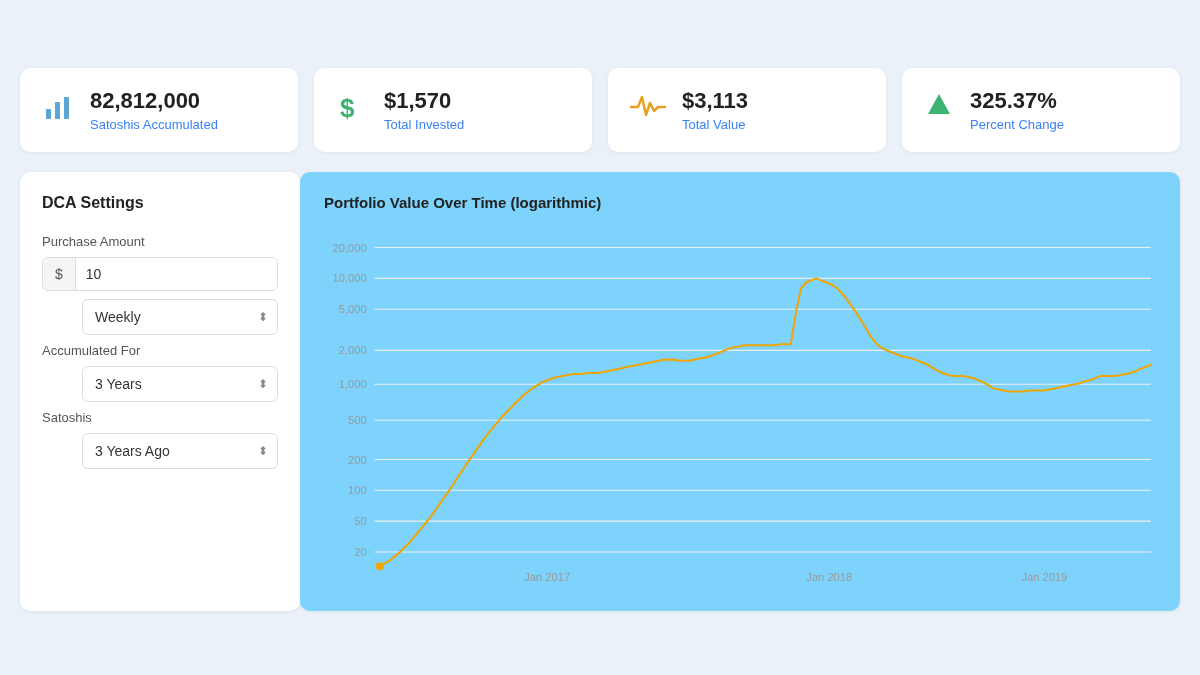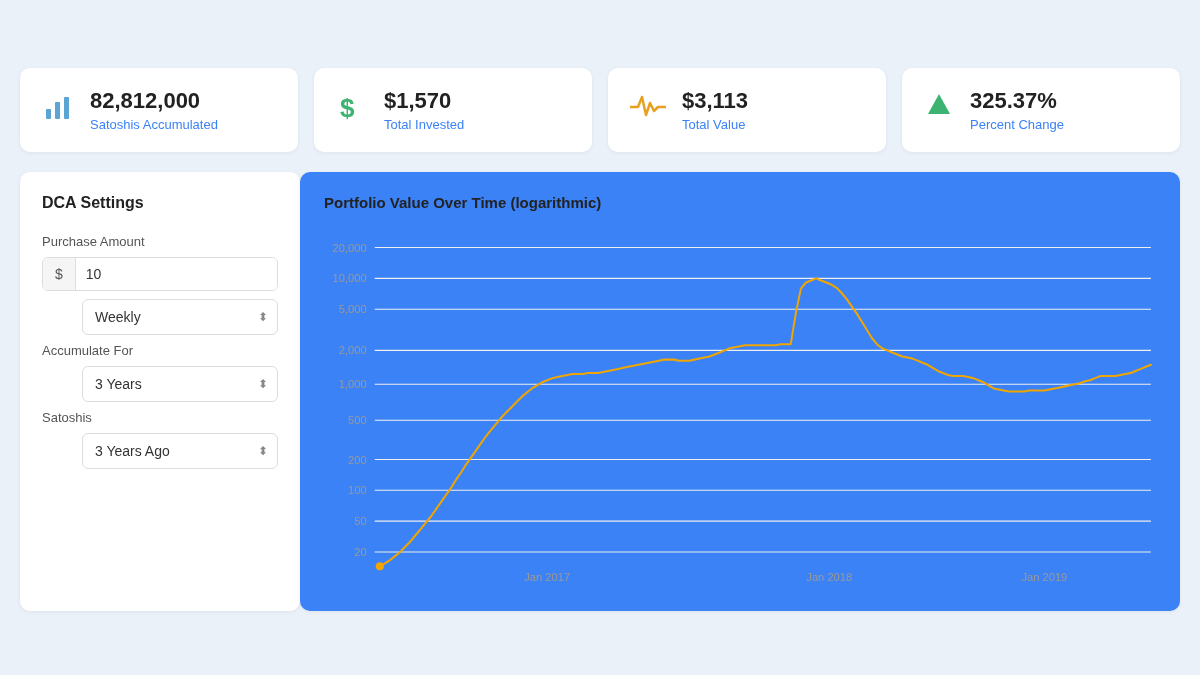--- a/index.html
+++ b/index.html
@@ -133,21 +133,21 @@
       position: absolute;
       right: 10px;
       top: 50%;
       transform: translateY(-50%);
       pointer-events: none;
       color: #888;
       font-size: 12px;
     }
 
     .chart-panel {
-      background: #3b82f6;
+      background: #7dd3fc;
       border-radius: 10px;
       padding: 22px 24px;
       box-shadow: 0 1px 4px rgba(0,0,0,0.06);
     }
 
     .chart-panel h2 {
       font-size: 15px;
       font-weight: 600;
       color: #222;
       margin-bottom: 18px;
@@ -253,21 +253,21 @@
         <select>
           <option>Weekly</option>
           <option>Daily</option>
           <option>Monthly</option>
         </select>
         <span class="select-arrow">⬍</span>
       </div>
     </div>
 
     <div class="form-group">
-      <label>Accumulate For</label>
+      <label>Accumulated For</label>
       <div class="select-wrapper">
         <select>
           <option>3 Years</option>
           <option>1 Year</option>
           <option>2 Years</option>
           <option>5 Years</option>
         </select>
         <span class="select-arrow">⬍</span>
       </div>
     </div>

